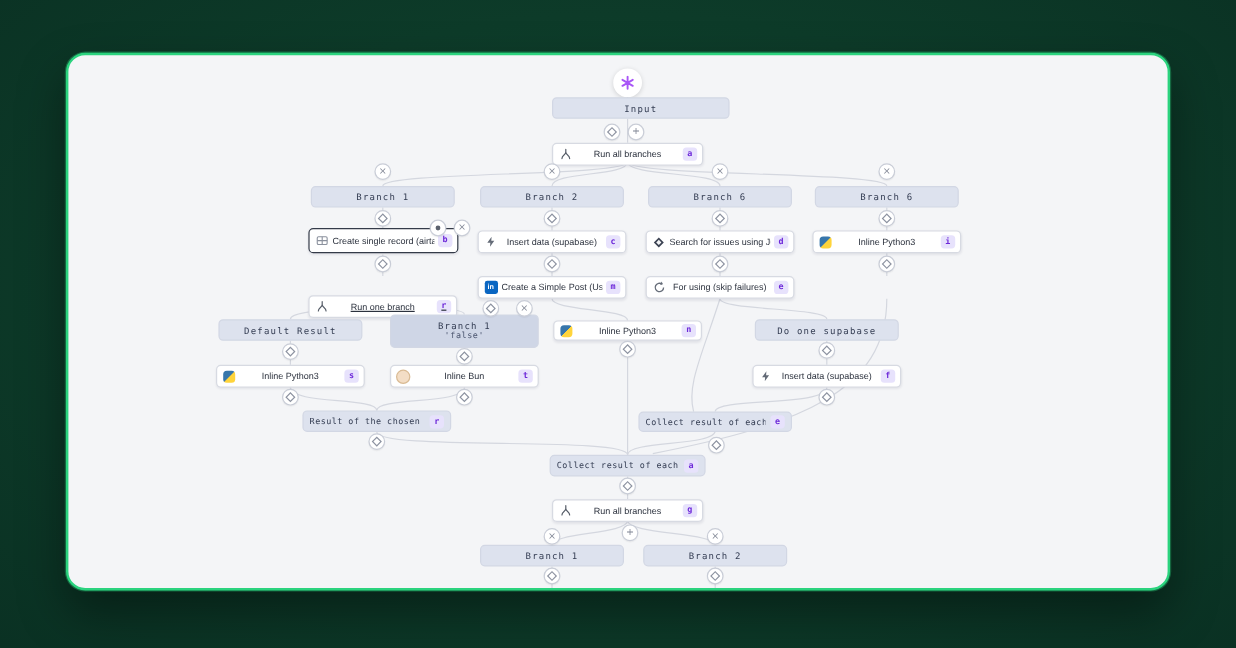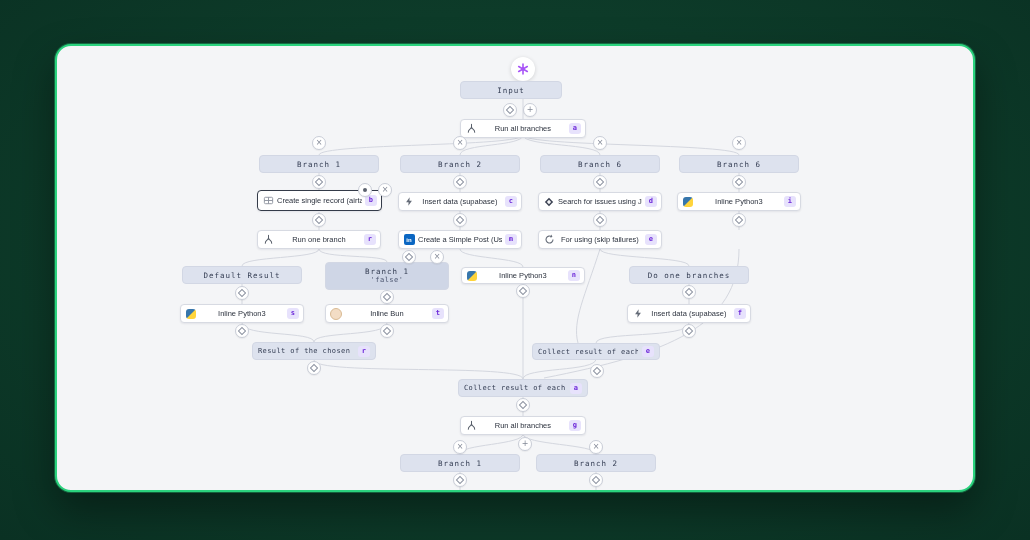--- a/index.html
+++ b/index.html
@@ -87,21 +87,21 @@
           <path d="M403,426 L403,446" fill="none" stroke="#d4d7df" stroke-width="1"></path>
           <path d="M539,426 L539,446" fill="none" stroke="#d4d7df" stroke-width="1"></path>
         </svg>
         <div class="trigger" style="left: 466px; top: 23px;">
           <span class="icon">
             <svg width="12" height="12" viewBox="0 0 12 12">
               <path d="M6 1v10M1.7 3.5l8.6 5M1.7 8.5l8.6-5" stroke="#a855f7" stroke-width="1.6" stroke-linecap="round"></path>
             </svg>
           </span>
         </div>
-        <div class="node header" style="left: 403px; top: 35px; width: 102px; height: 18px;">
+        <div class="node header" style="left: 403px; top: 35px; width: 148px; height: 18px;">
           <span class="label">Input</span>
         </div>
         <div class="node step" style="left: 403px; top: 73px; width: 126px; height: 19px;">
           <span class="icon">
             <svg width="11" height="11" viewBox="0 0 12 12">
               <path d="M6 1.5v2.5M6 4c0 3-3.5 2.5-3.5 6M6 4c0 3 3.5 2.5 3.5 6" fill="none" stroke="#565d68" stroke-width="1.1" stroke-linecap="round"></path>
             </svg>
           </span>
           <span class="label">Run all branches</span>
           <span class="badge">a</span>
@@ -147,21 +147,21 @@
           <span class="label">Search for issues using JQL (...</span>
           <span class="badge">d</span>
         </div>
         <div class="node step" style="left: 620px; top: 146px; width: 124px; height: 19px;">
           <span class="icon">
             <span class="py"></span>
           </span>
           <span class="label">Inline Python3</span>
           <span class="badge">i</span>
         </div>
-        <div class="node step" style="left: 200px; top: 184px; width: 124px; height: 19px;">
+        <div class="node step" style="left: 200px; top: 200px; width: 124px; height: 19px; text-decoration: underline;">
           <span class="icon">
             <svg width="11" height="11" viewBox="0 0 12 12">
               <path d="M6 1.5v2.5M6 4c0 3-3.5 2.5-3.5 6M6 4c0 3 3.5 2.5 3.5 6" fill="none" stroke="#565d68" stroke-width="1.1" stroke-linecap="round"></path>
             </svg>
           </span>
           <span class="label">Run one branch</span>
           <span class="badge">r</span>
         </div>
         <div class="node step" style="left: 341px; top: 184px; width: 124px; height: 19px;">
           <span class="icon">
@@ -192,21 +192,21 @@
           </span>
         </div>
         <div class="node step" style="left: 404px; top: 221px; width: 124px; height: 17px;">
           <span class="icon">
             <span class="py"></span>
           </span>
           <span class="label">Inline Python3</span>
           <span class="badge">n</span>
         </div>
         <div class="node header" style="left: 572px; top: 220px; width: 120px; height: 18px;">
-          <span class="label">Do one branches</span>
+          <span class="label">Do one supabase</span>
         </div>
         <div class="node step" style="left: 123px; top: 258px; width: 124px; height: 19px;">
           <span class="icon">
             <span class="py"></span>
           </span>
           <span class="label">Inline Python3</span>
           <span class="badge">s</span>
         </div>
         <div class="node step" style="left: 268px; top: 258px; width: 124px; height: 19px; justify-content: center;">
           <span class="icon">

